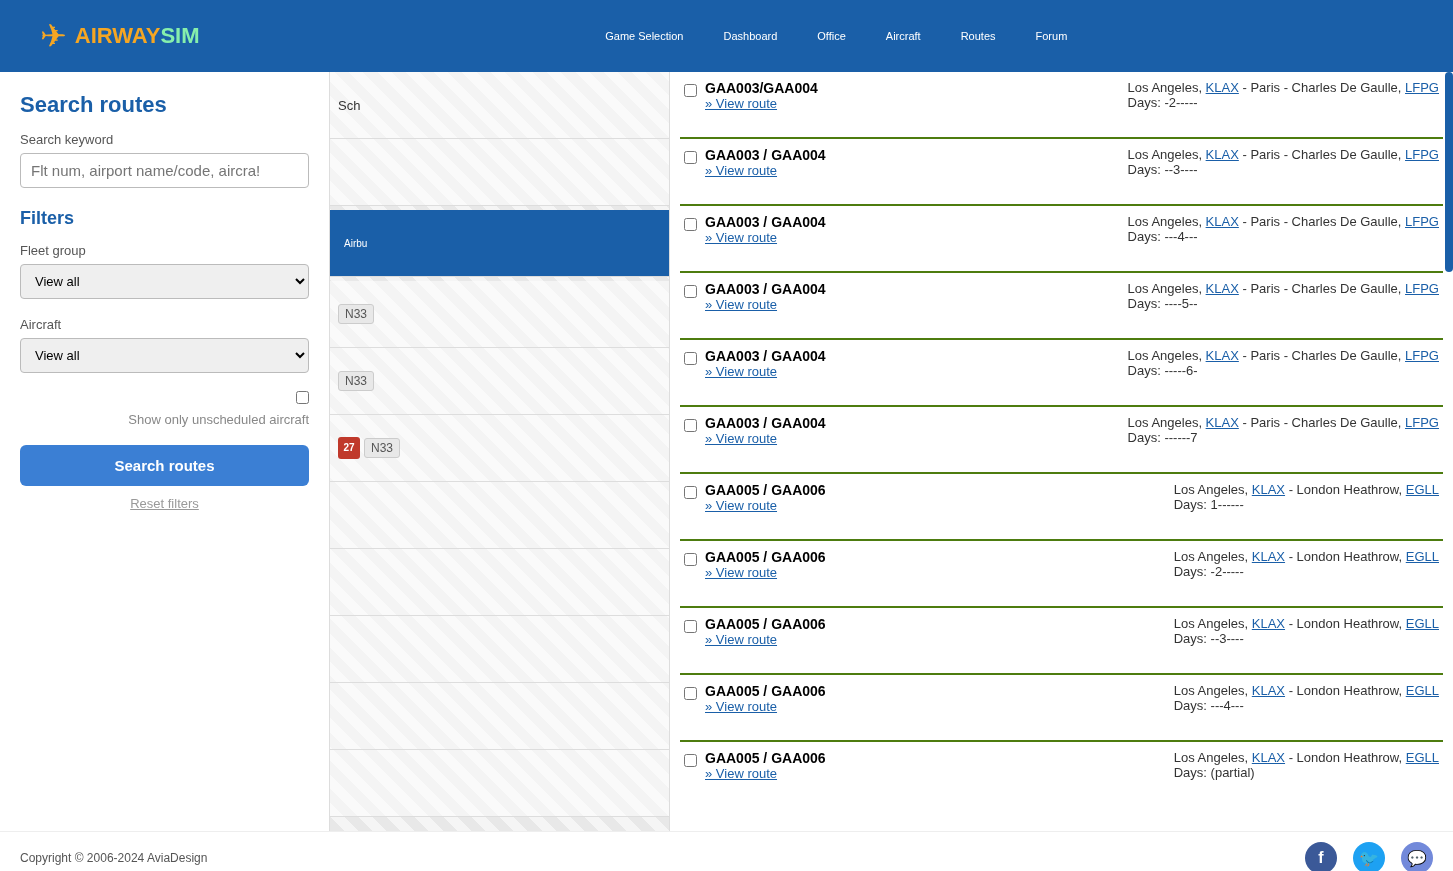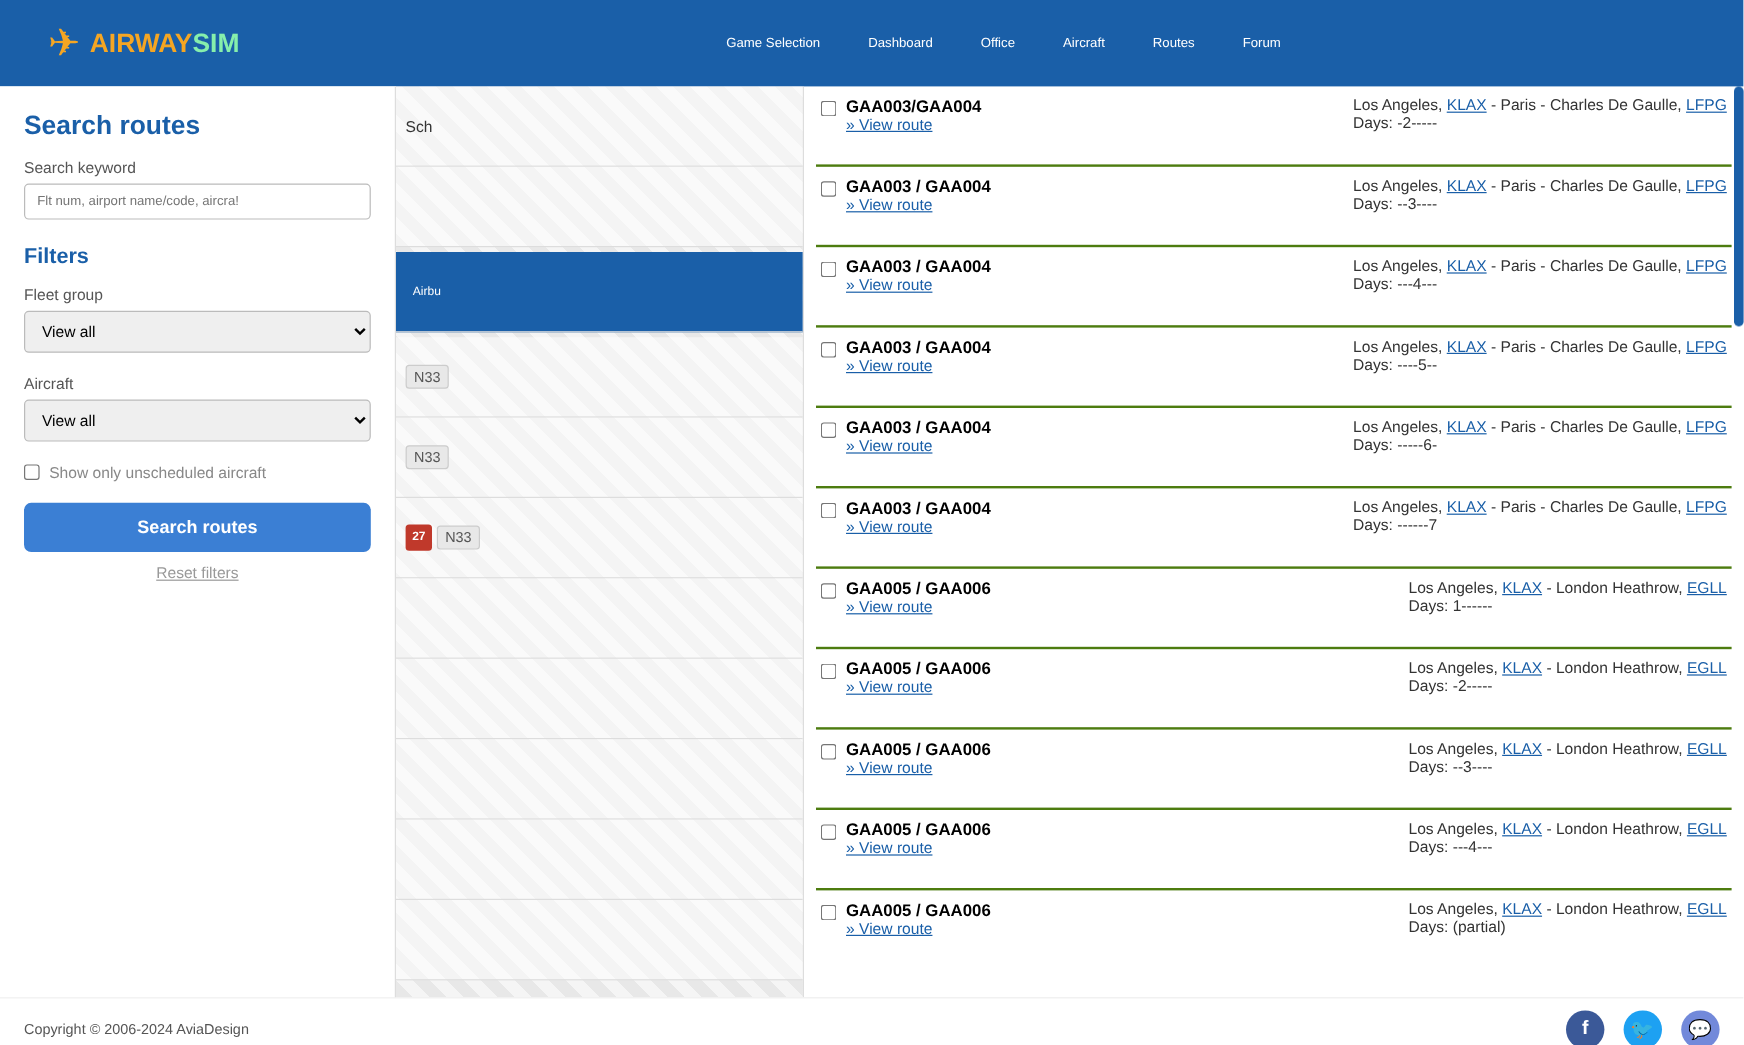--- a/index.html
+++ b/index.html
@@ -64,21 +64,21 @@
       display: block;
       font-size: 13px;
       color: #555;
       margin-bottom: 6px;
     }
     .sidebar input[type="text"] {
       width: 100%;
       padding: 8px 10px;
       border: 1px solid #bbb;
       border-radius: 4px;
-      font-size: 11px;
+      font-size: 15px;
       color: #555;
       margin-bottom: 20px;
     }
     .sidebar h3 {
       color: #1a5fa8;
       font-size: 18px;
       margin-bottom: 14px;
     }
     .filter-group {
       margin-bottom: 18px;
@@ -91,25 +91,26 @@
     .filter-group select {
       width: 100%;
       padding: 8px 10px;
       border: 1px solid #bbb;
       border-radius: 4px;
       font-size: 13px;
       appearance: auto;
     }
     .checkbox-row {
       display: flex;
-      align-items: center;
+      align-items: flex-end;
       gap: 8px;
       margin-bottom: 18px;
       color: #888;
       font-size: 13px;
+      flex-direction: column;
     }
     .search-btn {
       width: 100%;
       padding: 12px;
       background: #3b7fd4;
       color: #fff;
       border: none;
       border-radius: 6px;
       font-size: 15px;
       font-weight: bold;

